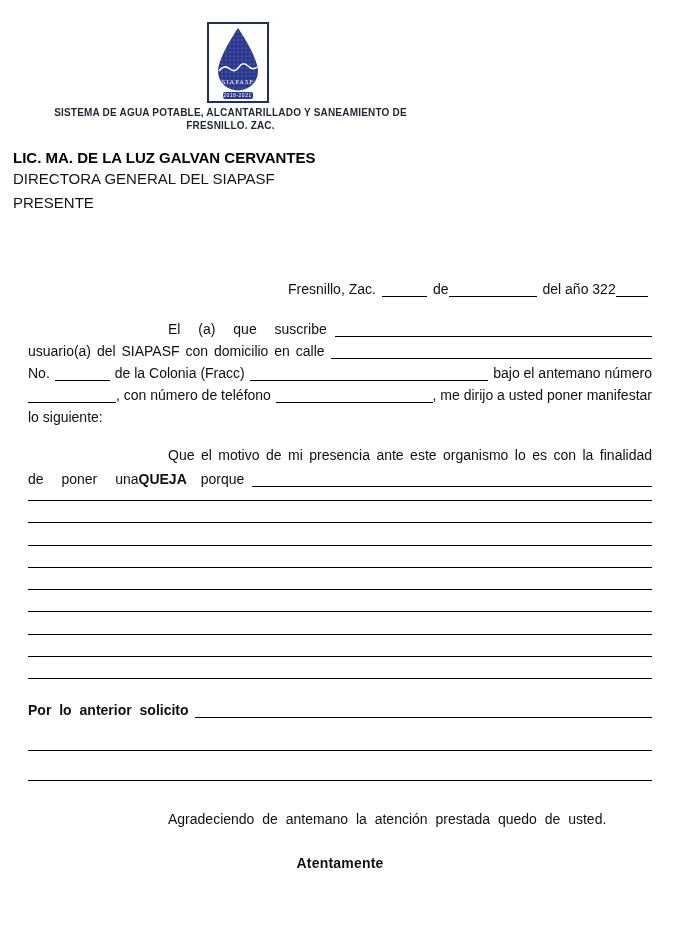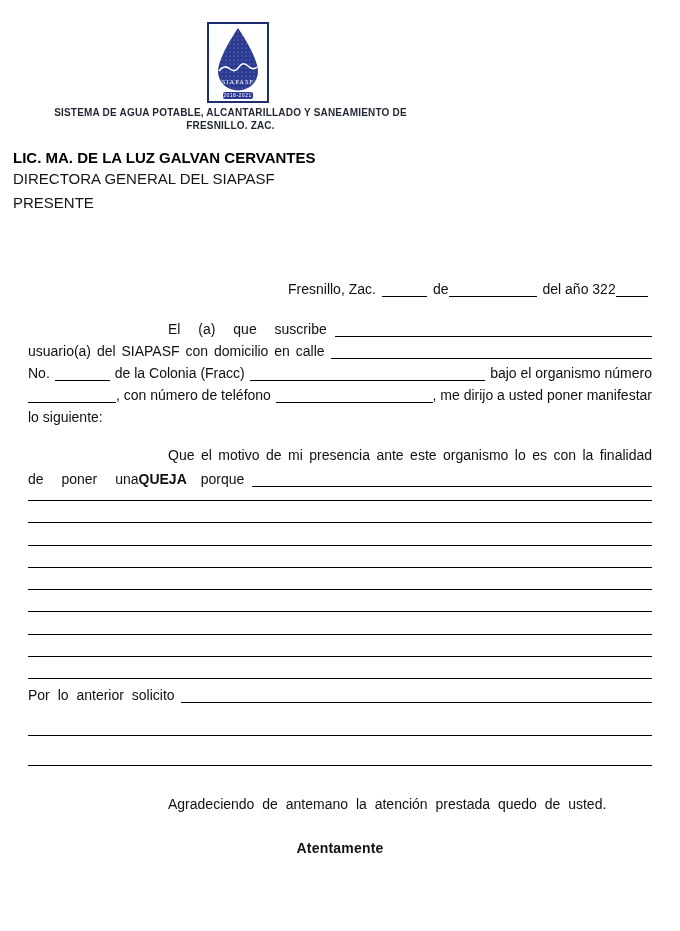--- a/index.html
+++ b/index.html
@@ -88,21 +88,21 @@
 
   .p2 { margin-top:15px; }
   .p2 .row, .p2 .jline { line-height:24px; height:24px; }
   .jline { text-align:justify; text-align-last:justify; }
   .r7 .fill { margin-left:8px; }
   .bold { font-weight:bold; }
 
   .rules .rule { height:22.3px; border-bottom:1.5px solid var(--rule-color, #000); }
   .rules .rule:first-child { height:10px; }
 
-  .request-row { margin-top:4px; height:24px; line-height:24px; }
+  .request-row { margin-top:19px; height:24px; line-height:24px;font-weight:bold; }
   .request-row .fill { margin-left:6px; }
   .rules2 .rule { border-bottom:1.5px solid var(--rule-color, #000); }
   .rules2 .rule:nth-child(1) { height:29px; }
   .rules2 .rule:nth-child(2) { height:30px; }
 
   .closing { margin-top:27px; height:22px; padding-left:140px; word-spacing:4px; white-space:nowrap; }
   .signoff { margin-top:22px; height:22px; text-align:center; font-weight:bold; letter-spacing:0.2px; }
 </style>
 </head>
 <body>
@@ -152,21 +152,21 @@
       </div>
       <div class="row r2">
         <span class="t ws-mid">usuario(a) del SIAPASF con domicilio en calle</span>
         <span class="fill"></span>
       </div>
       <div class="row r3">
         <span class="t">No.</span>
         <span class="blank b-no"></span>
         <span class="t">de la Colonia (Fracc)</span>
         <span class="fill"></span>
-        <span class="t">bajo el organismo número</span>
+        <span class="t">bajo el antemano número</span>
       </div>
       <div class="row r4">
         <span class="blank b-contract"></span>
         <span class="t">, con número de teléfono</span>
         <span class="fill"></span>
         <span class="t">, me dirijo a usted poner manifestar</span>
       </div>
       <div class="row">
         <span class="t">lo siguiente:</span>
       </div>

